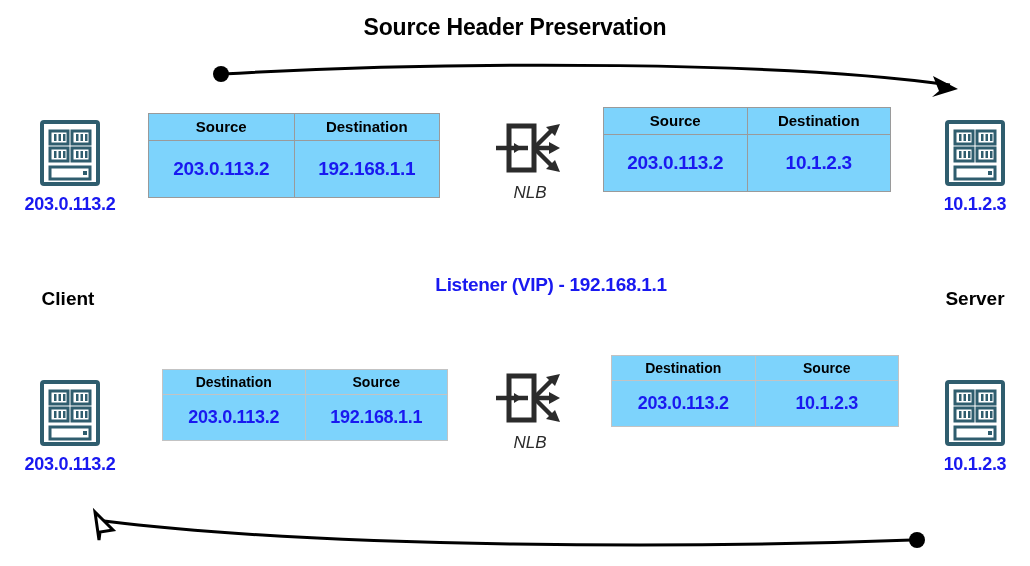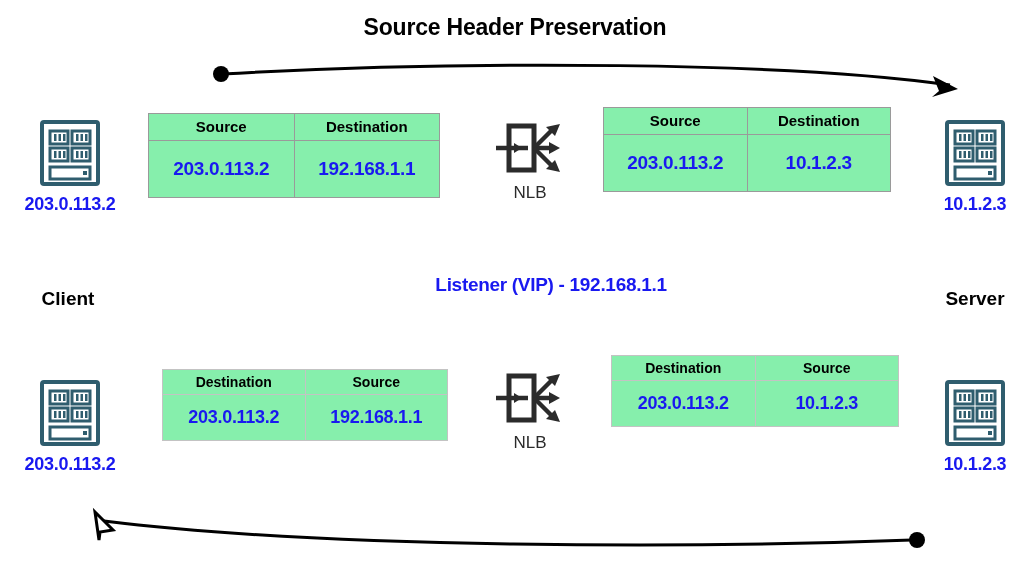--- a/index.html
+++ b/index.html
@@ -41,21 +41,21 @@
     width: 1030px;
     height: 566px;
     pointer-events: none;
   }
 
   
   .packet-table {
     position: absolute;
     border-collapse: collapse;
     table-layout: fixed;
-    background: #86efac;
+    background: #7dd3fc;
     padding-left: 32px;
   }
   .packet-table td {
     border: 1px solid #9a9a9a;
     text-align: center;
     padding: 0;
     vertical-align: middle;
   }
   .packet-table .hdr {
     font-size: 15px;
@@ -99,20 +99,21 @@
   #node-client-top    { left: 10px;  top: 118px; }
   #node-server-top    { left: 915px; top: 118px; }
   #node-client-bottom { left: 10px;  top: 378px; }
   #node-server-bottom { left: 915px; top: 378px; }
 
   
   .nlb {
     position: absolute;
     width: 120px;
     text-align: center;
+    font-style: italic;
   }
   .nlb .nlb-label {
     font-size: 17px;
     color: #2b2b2b;
     margin-top: 1px;
   }
   #nlb-top    { left: 470px; top: 118px; }
   #nlb-bottom { left: 470px; top: 368px; }
 
   

